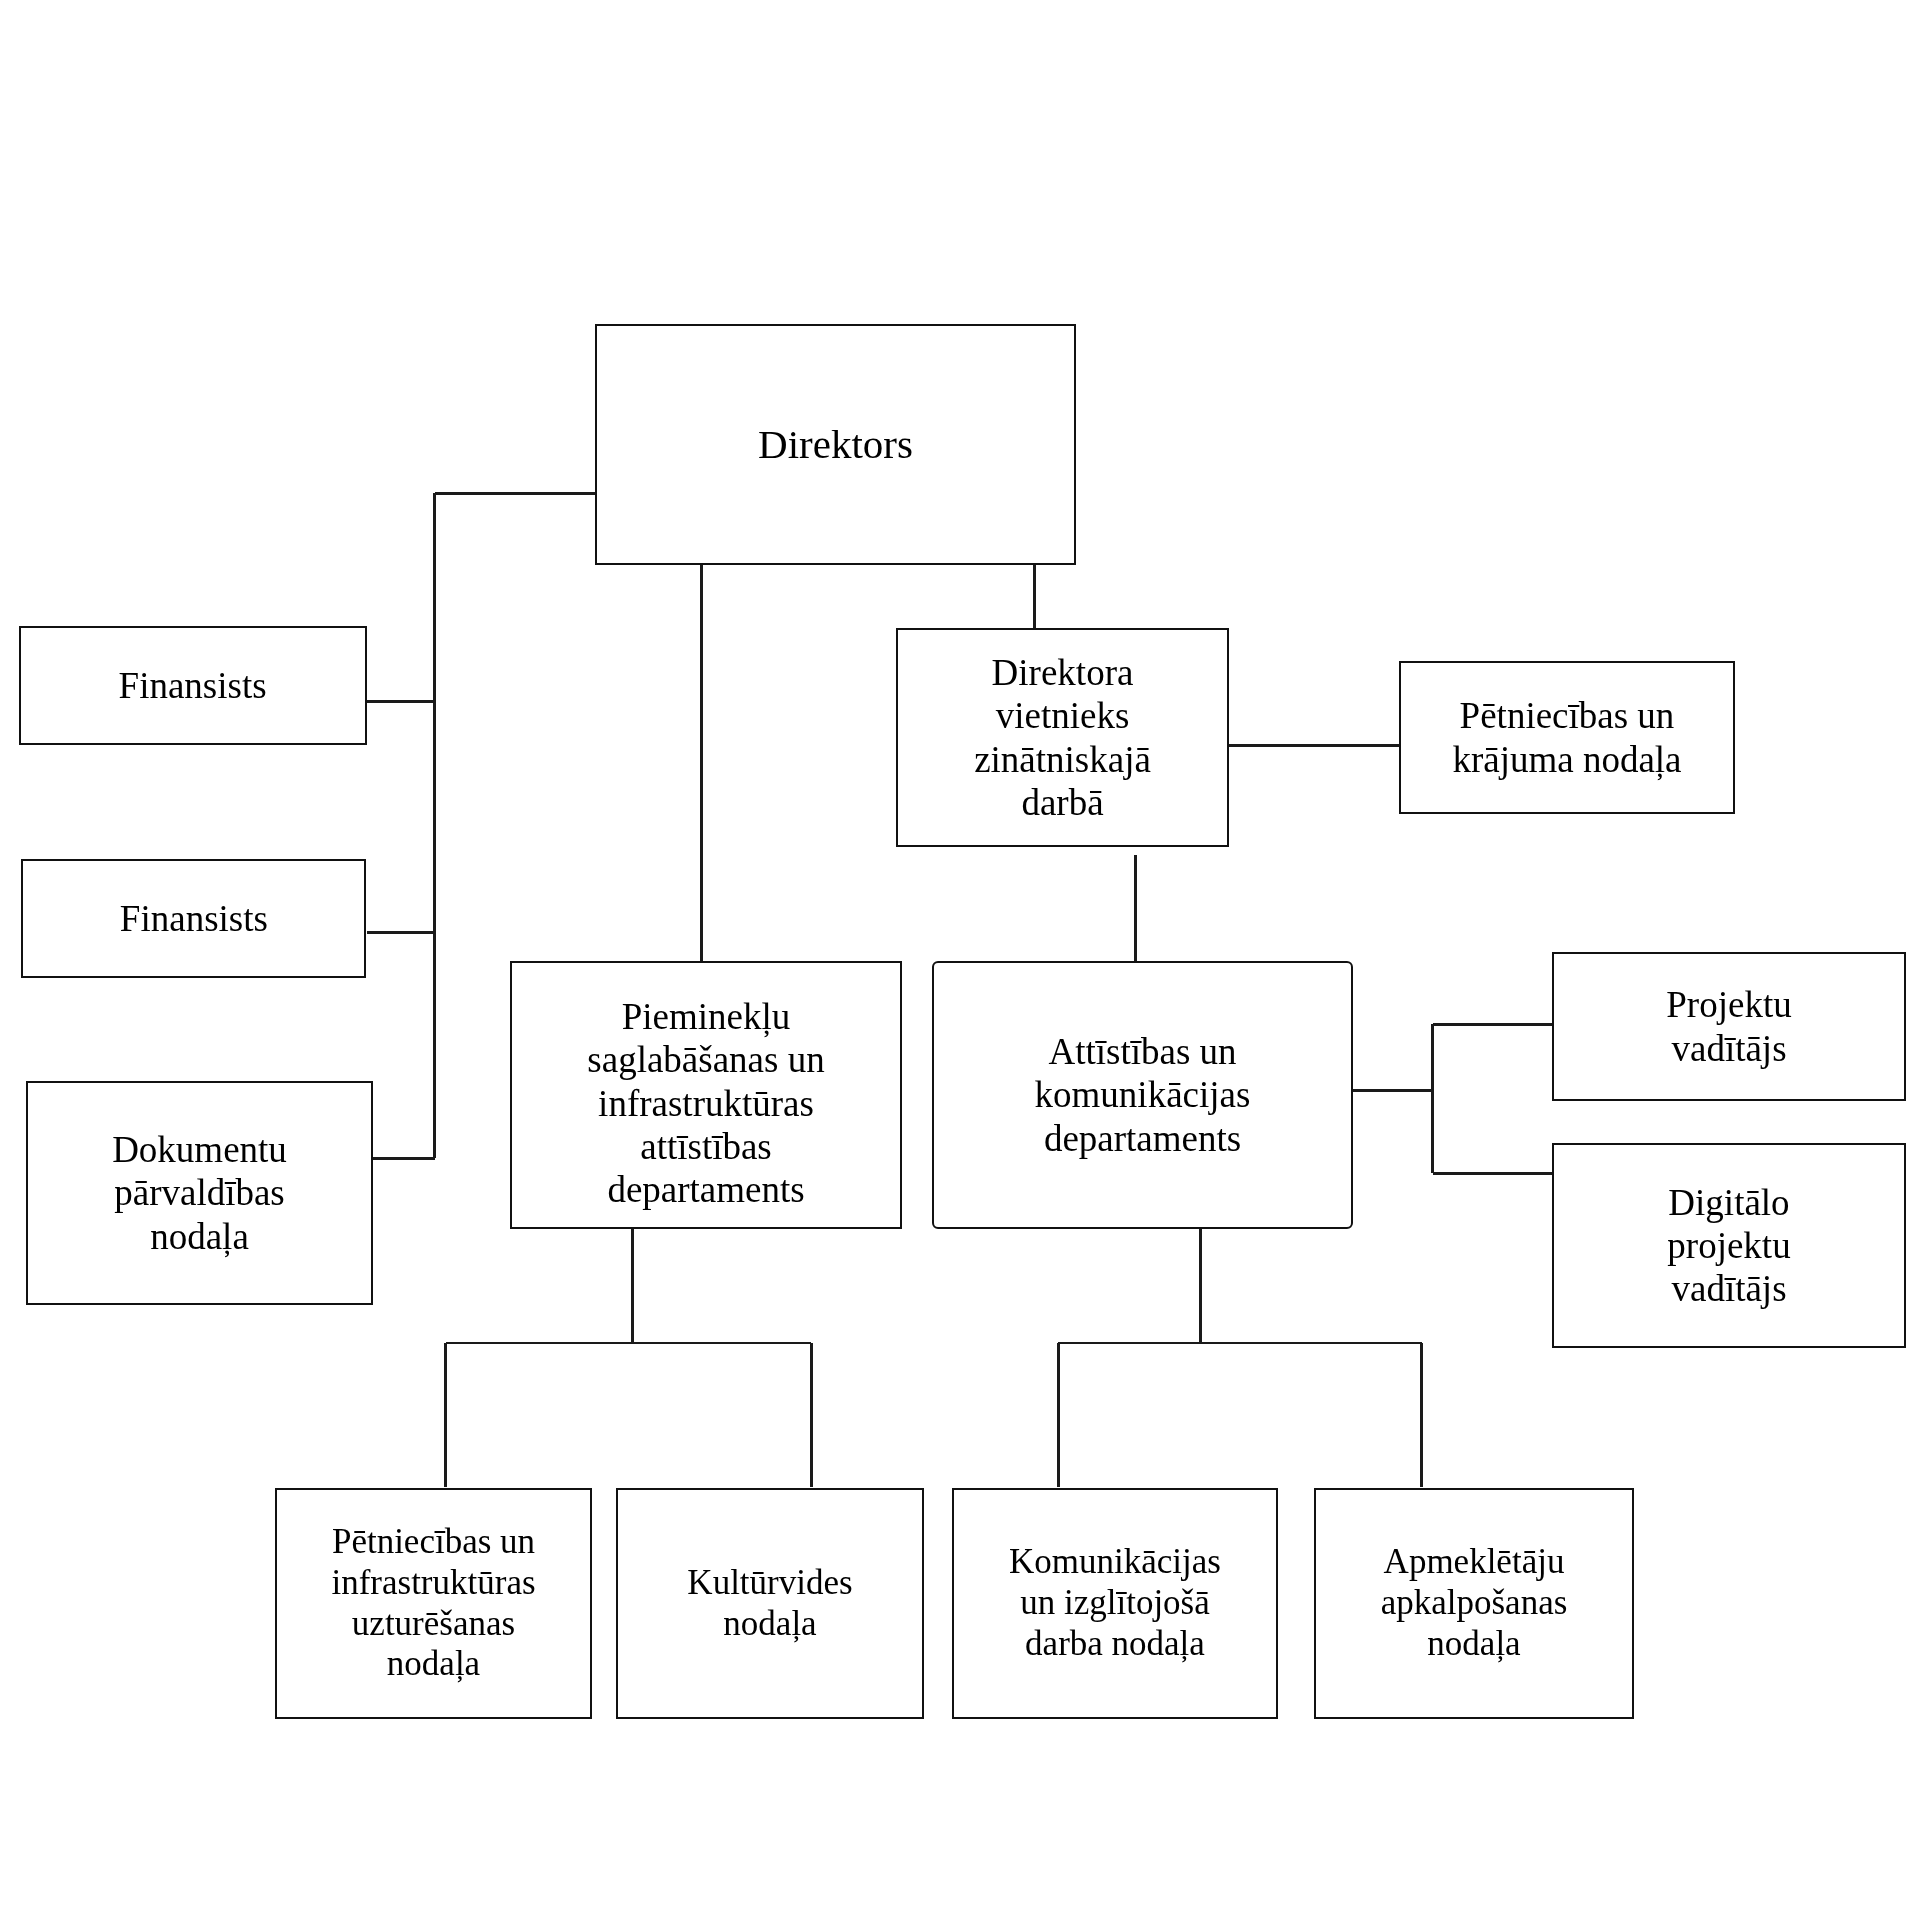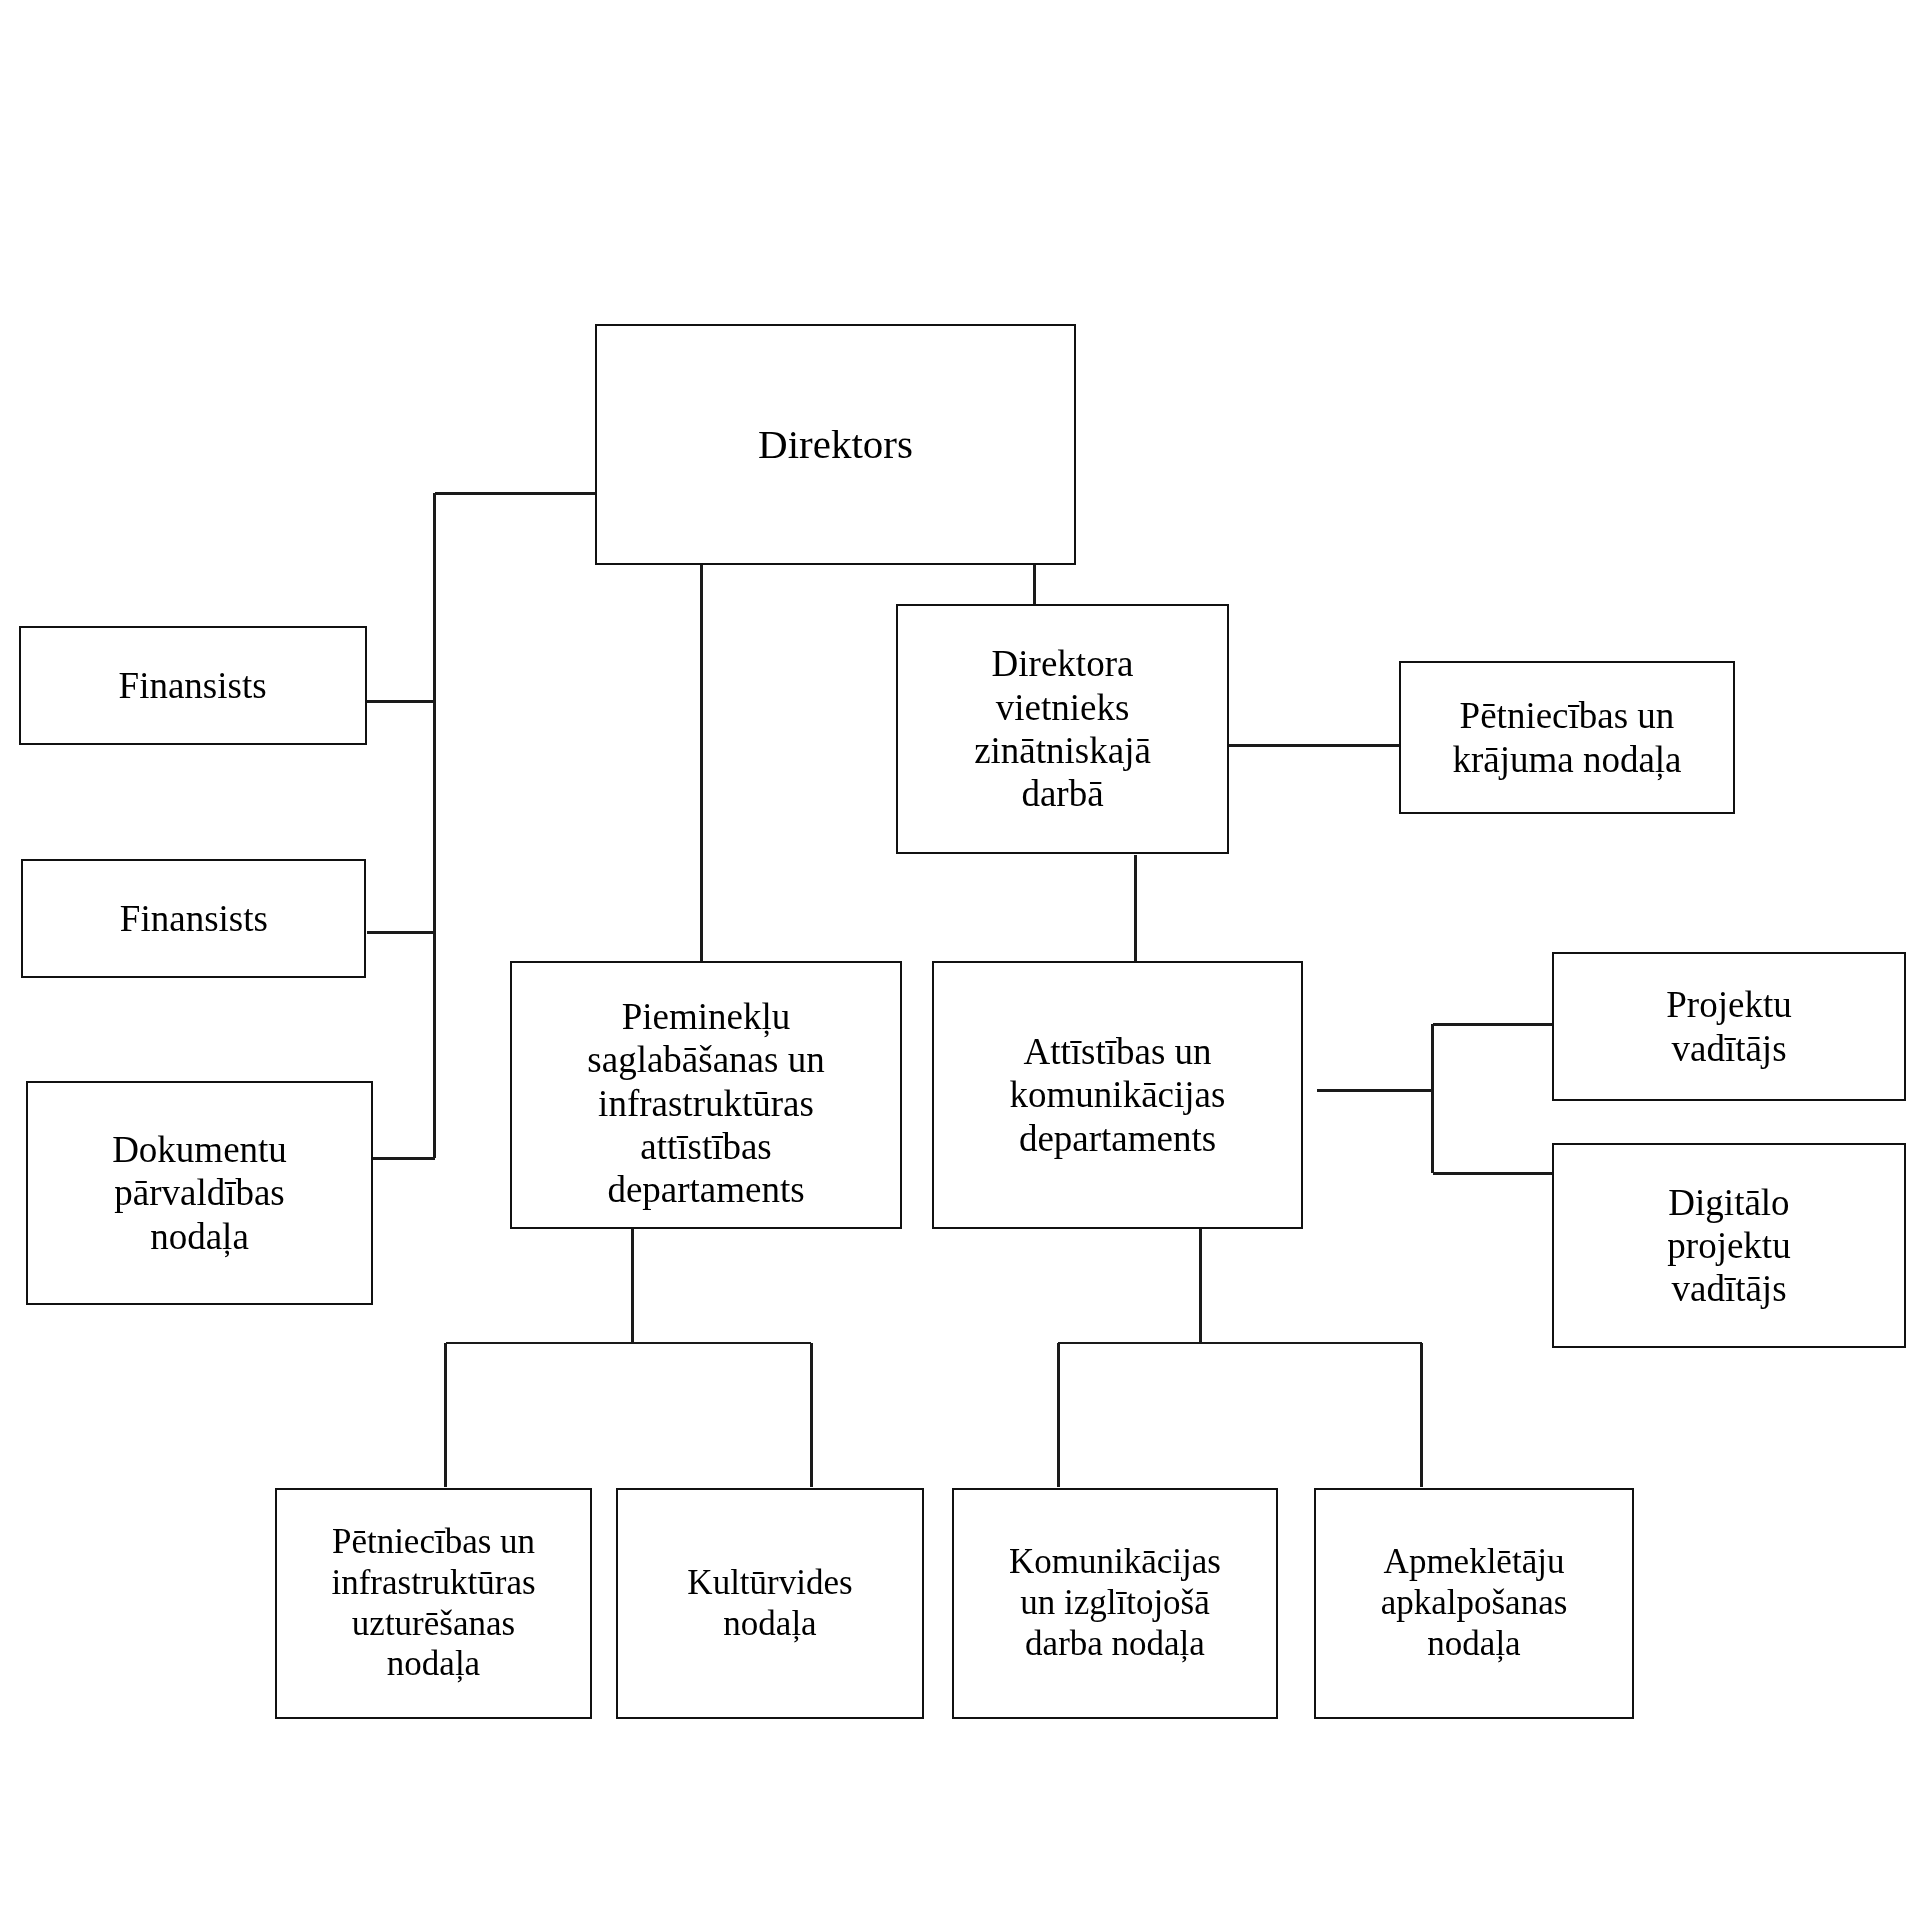--- a/index.html
+++ b/index.html
@@ -126,41 +126,41 @@
   <div class="node" style="left:21.4px; top:859px; width:345px; height:119px;">
     <span class="lbl">Finansists</span>
   </div>
 
   <div class="node" style="left:26px; top:1081px; width:347px; height:224px;">
     <span class="lbl">Dokumentu
 pārvaldības
 nodaļa</span>
   </div>
 
-  <div class="node" style="left:896px; top:604px; width:333px; height:250px;">
+  <div class="node" style="left:896px; top:628px; width:333px; height:219px;">
     <span class="lbl">Direktora
 vietnieks
 zinātniskajā
 darbā</span>
   </div>
 
   <div class="node" style="left:1399px; top:661px; width:336px; height:153px;">
     <span class="lbl">Pētniecības un
 krājuma nodaļa</span>
   </div>
 
   <div class="node clip" style="left:510px; top:961px; width:392px; height:268px;">
     <span class="lbl">Pieminekļu
 saglabāšanas un
 infrastruktūras
 attīstības
 departaments</span>
   </div>
 
-  <div class="node" style="left:932px; top:961px; width:371px; height:268px;">
+  <div class="node" style="left:932px; top:961px; width:421px; height:268px;border-radius:6px;">
     <span class="lbl">Attīstības un
 komunikācijas
 departaments</span>
   </div>
 
   <div class="node" style="left:1552px; top:952px; width:354px; height:149px;">
     <span class="lbl">Projektu
 vadītājs</span>
   </div>
 

